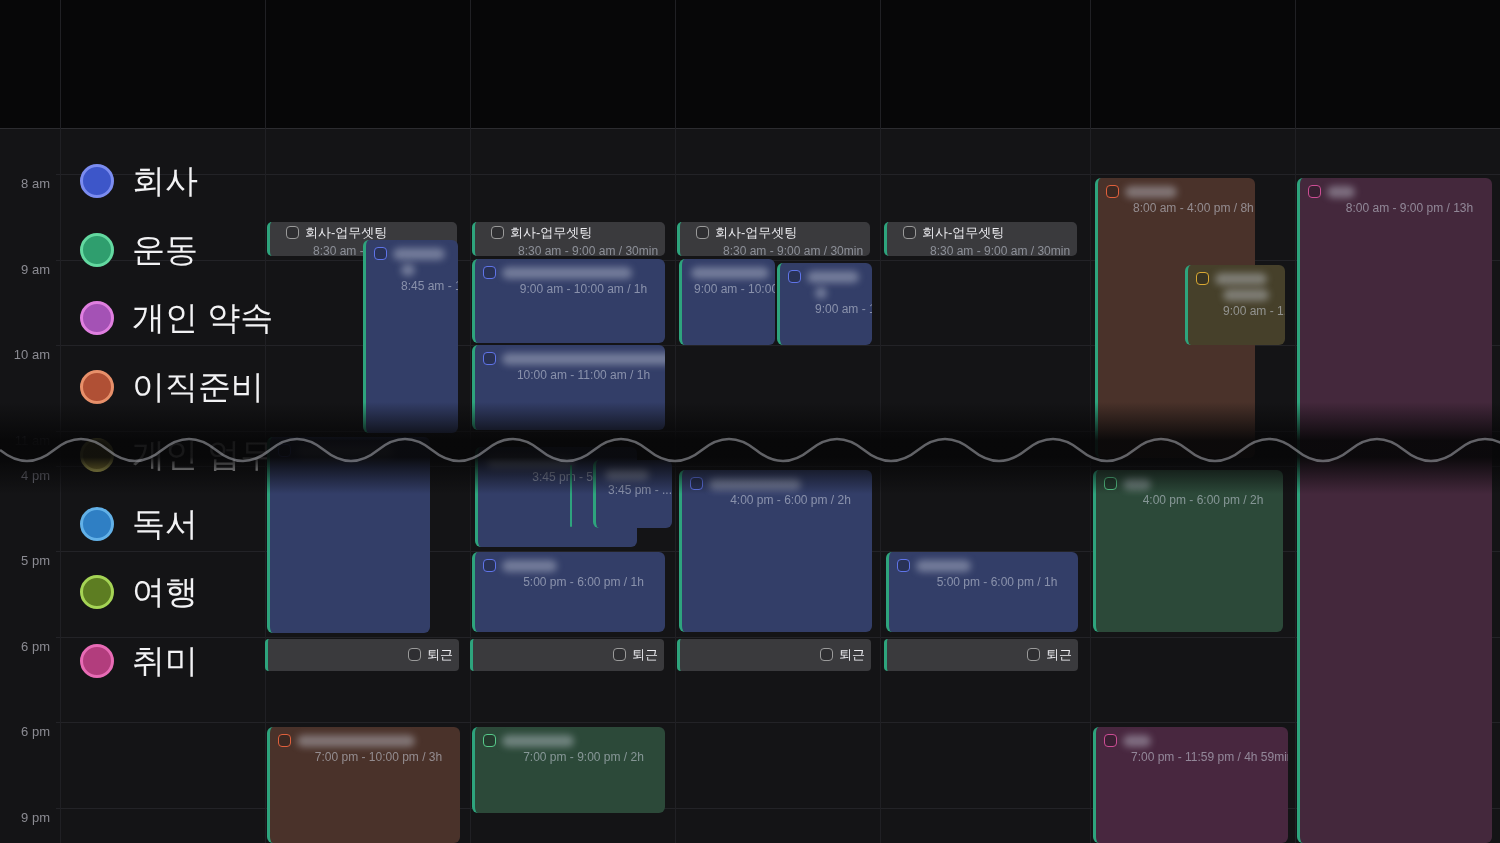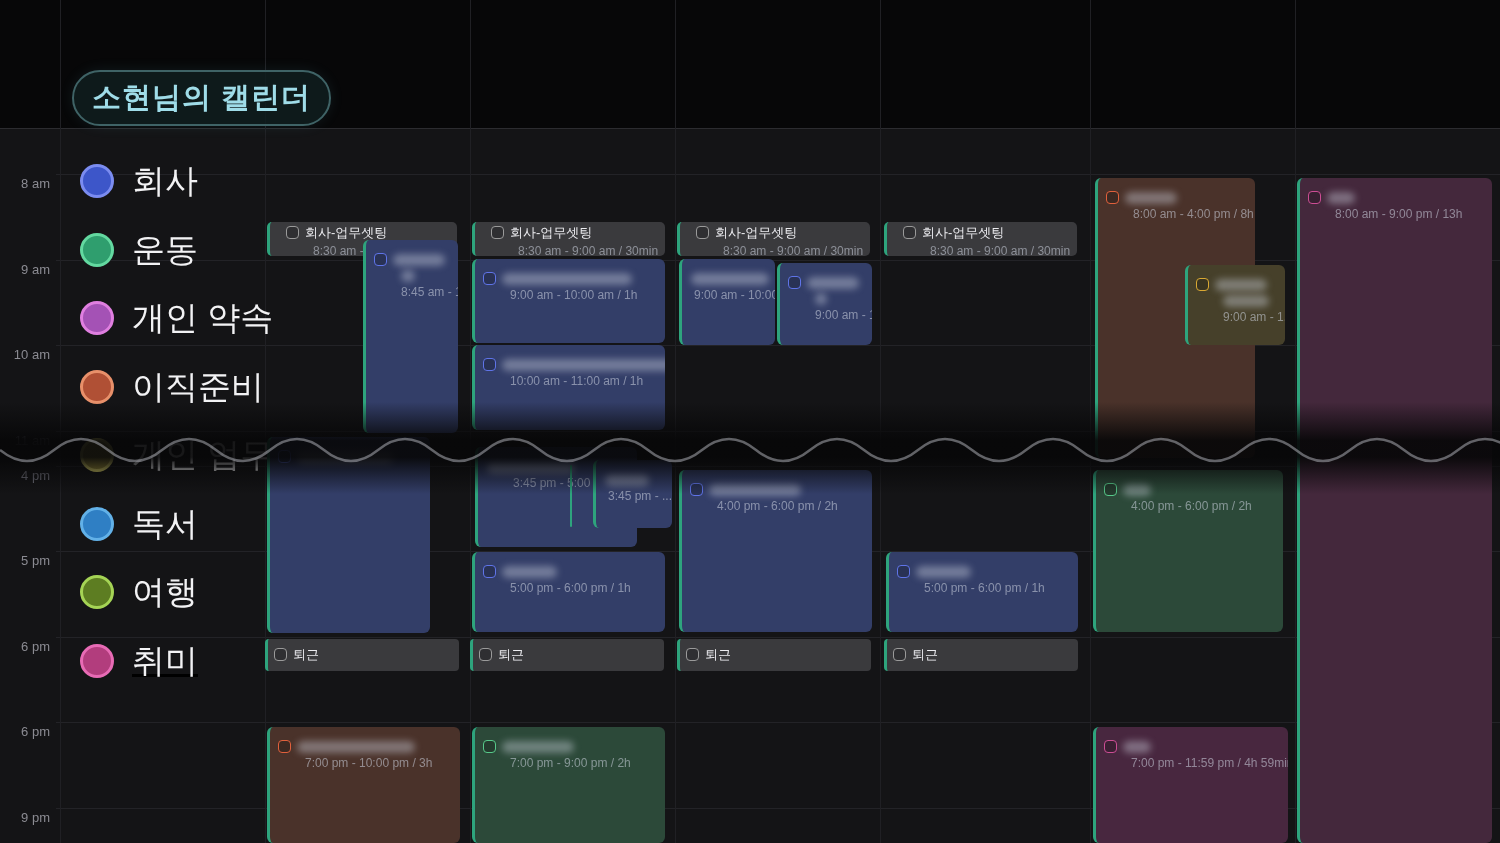--- a/index.html
+++ b/index.html
@@ -22,23 +22,23 @@
   .llabel{color:#f2f2f4;font-size:33px;font-weight:500;white-space:nowrap;}
 
   
   .tlabel{position:absolute;left:2px;width:48px;text-align:right;font-size:13px;color:#8b8b92;line-height:16px;}
   .tlabel.dim{color:#70707a;}
   .tlabel.dim-strong{color:#4c4c55;}
 
   
   .event{position:absolute;box-sizing:border-box;border-radius:6px;overflow:hidden;
          border-left:3px solid #2ea47d;}
-  .event.kind-block{padding:12px 8px;}
+  .event.kind-block{padding:6px 8px;text-align:center;}
   .event.kind-strip{padding:3px 16px;border-radius:5px;}
-  .event.kind-bar{display:flex;align-items:center;gap:6px;padding:16px 6px;border-radius:4px;}
+  .event.kind-bar{display:flex;align-items:center;gap:6px;padding:16px 6px;border-radius:4px;justify-content:flex-end;}
   .event.kind-line{border:none;border-radius:1px;}
   .row{display:flex;align-items:flex-start;gap:6px;}
   .cb{width:13px;height:13px;border-radius:4px;box-sizing:border-box;flex:0 0 auto;margin-top:1px;
       background:rgba(0,0,0,.18);}
   .etitle{font-size:13px;color:#ececf0;font-weight:500;line-height:16px;white-space:nowrap;}
   .etime{font-size:12px;color:rgba(208,213,226,.55);margin:3px 0 0 27px;white-space:nowrap;}
   .etime.noind{margin-left:4px;}
   .blob{height:12px;border-radius:6px;background:rgba(213,217,230,.40);filter:blur(3.5px);margin-top:2px;flex:0 0 auto;}
   .blob.line2{margin-left:27px;margin-top:4px;}
   .blob.solo{margin-left:1px;}
@@ -66,23 +66,20 @@
       <div class="hline" style="top: 808px;"></div>
       <div class="vline" style="left: 60px;"></div>
       <div class="vline" style="left: 265px;"></div>
       <div class="vline" style="left: 470px;"></div>
       <div class="vline" style="left: 675px;"></div>
       <div class="vline" style="left: 880px;"></div>
       <div class="vline" style="left: 1090px;"></div>
       <div class="vline" style="left: 1295px;"></div>
     </div>
 
-  <div class="pill">
-    <span>소현님의 캘린더</span>
-  </div>
 
   <div id="timeaxis">
       <div class="tlabel" style="top: 176px;">8 am</div>
       <div class="tlabel" style="top: 262px;">9 am</div>
       <div class="tlabel" style="top: 347px;">10 am</div>
       <div class="tlabel dim-strong" style="top: 433px;">11 am</div>
       <div class="tlabel dim" style="top: 468px;">4 pm</div>
       <div class="tlabel" style="top: 553px;">5 pm</div>
       <div class="tlabel" style="top: 639px;">6 pm</div>
       <div class="tlabel" style="top: 724px;">6 pm</div>
@@ -110,21 +107,21 @@
         <span class="llabel">개인 업무</span>
       </div>
       <div class="lrow" style="top: 507px;">
         <span class="lgc" style="background: rgb(47, 127, 196); border: 3.5px solid rgb(98, 177, 232);"></span>
         <span class="llabel">독서</span>
       </div>
       <div class="lrow" style="top: 575px;">
         <span class="lgc" style="background: rgb(93, 125, 34); border: 3.5px solid rgb(165, 212, 85);"></span>
         <span class="llabel">여행</span>
       </div>
-      <div class="lrow" style="top: 644px; text-decoration: underline;">
+      <div class="lrow" style="top: 644px;">
         <span class="lgc" style="background: rgb(178, 61, 125); border: 3.5px solid rgb(232, 107, 181);"></span>
         <span class="llabel">취미</span>
       </div>
     </div>
   <div id="events">
       <div class="event kind-strip" style="left: 267px; top: 222px; width: 190px; height: 34px; background: rgb(58, 58, 61);">
         <div class="row">
           <span class="cb" style="border: 1.8px solid rgb(154, 154, 154);"></span>
           <span class="etitle">회사-업무셋팅</span>
         </div>
@@ -197,21 +194,21 @@
           <span class="blob" style="width: 55px;"></span>
         </div>
         <div class="etime">5:00 pm - 6:00 pm / 1h</div>
       </div>
       <div class="event kind-bar" style="left: 470px; top: 639px; width: 194px; height: 18px; background: rgb(58, 58, 61);">
         <div class="row">
           <span class="cb" style="border: 1.8px solid rgb(154, 154, 154);"></span>
           <span class="etitle">퇴근</span>
         </div>
       </div>
-      <div class="event kind-block" style="left: 472px; top: 727px; width: 193px; height: 116px; background: rgb(44, 73, 57);">
+      <div class="event kind-block" style="left: 472px; top: 727px; width: 193px; height: 86px; background: rgb(44, 73, 57);">
         <div class="row">
           <span class="cb" style="border: 1.8px solid rgb(87, 201, 138);"></span>
           <span class="blob" style="width: 72px;"></span>
         </div>
         <div class="etime">7:00 pm - 9:00 pm / 2h</div>
       </div>
       <div class="event kind-strip" style="left: 677px; top: 222px; width: 193px; height: 34px; background: rgb(58, 58, 61);">
         <div class="row">
           <span class="cb" style="border: 1.8px solid rgb(154, 154, 154);"></span>
           <span class="etitle">회사-업무셋팅</span>

